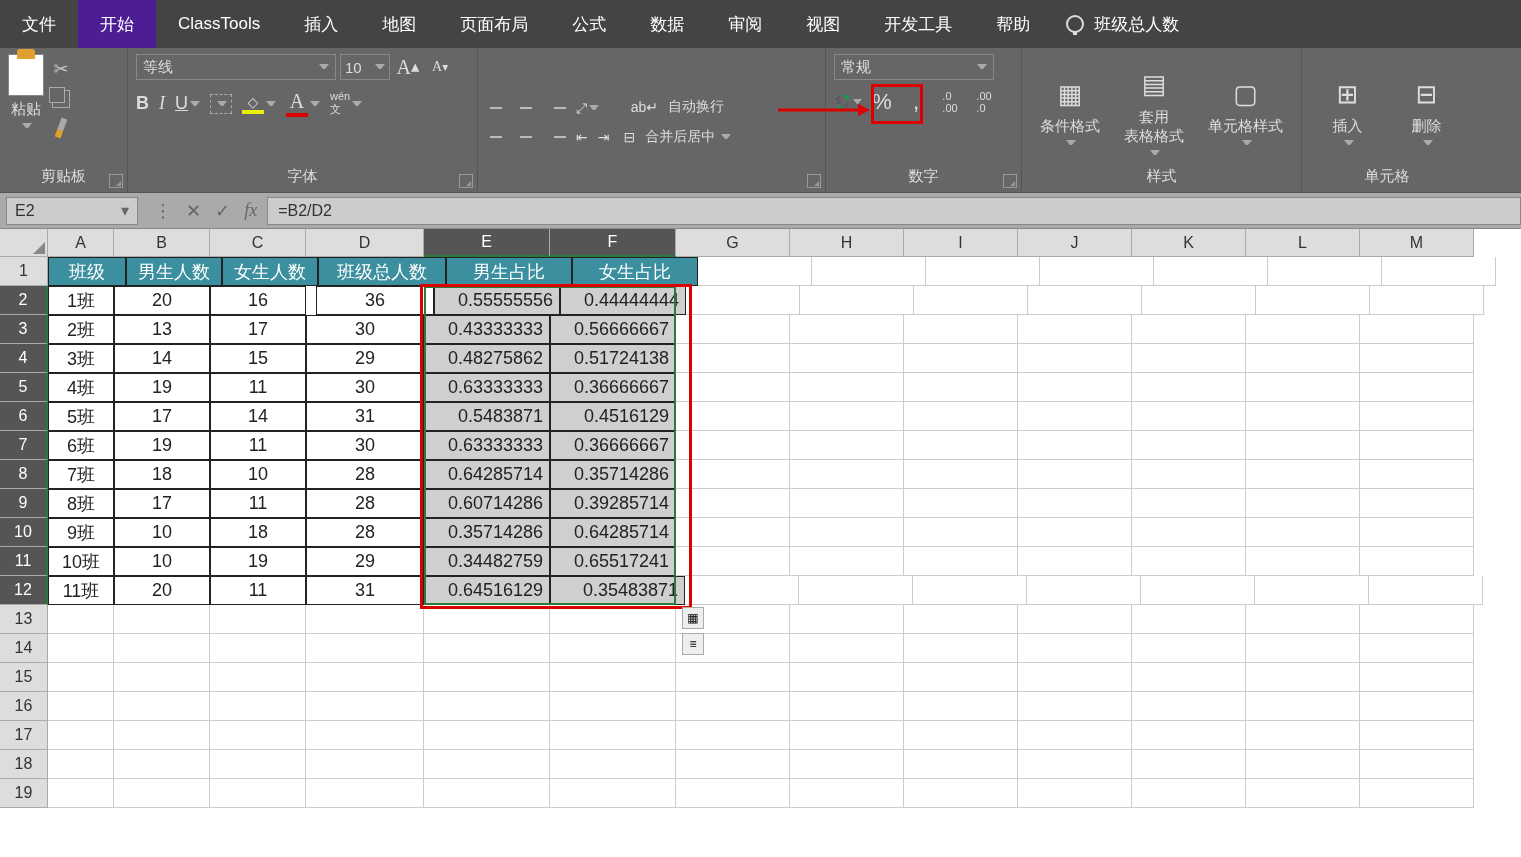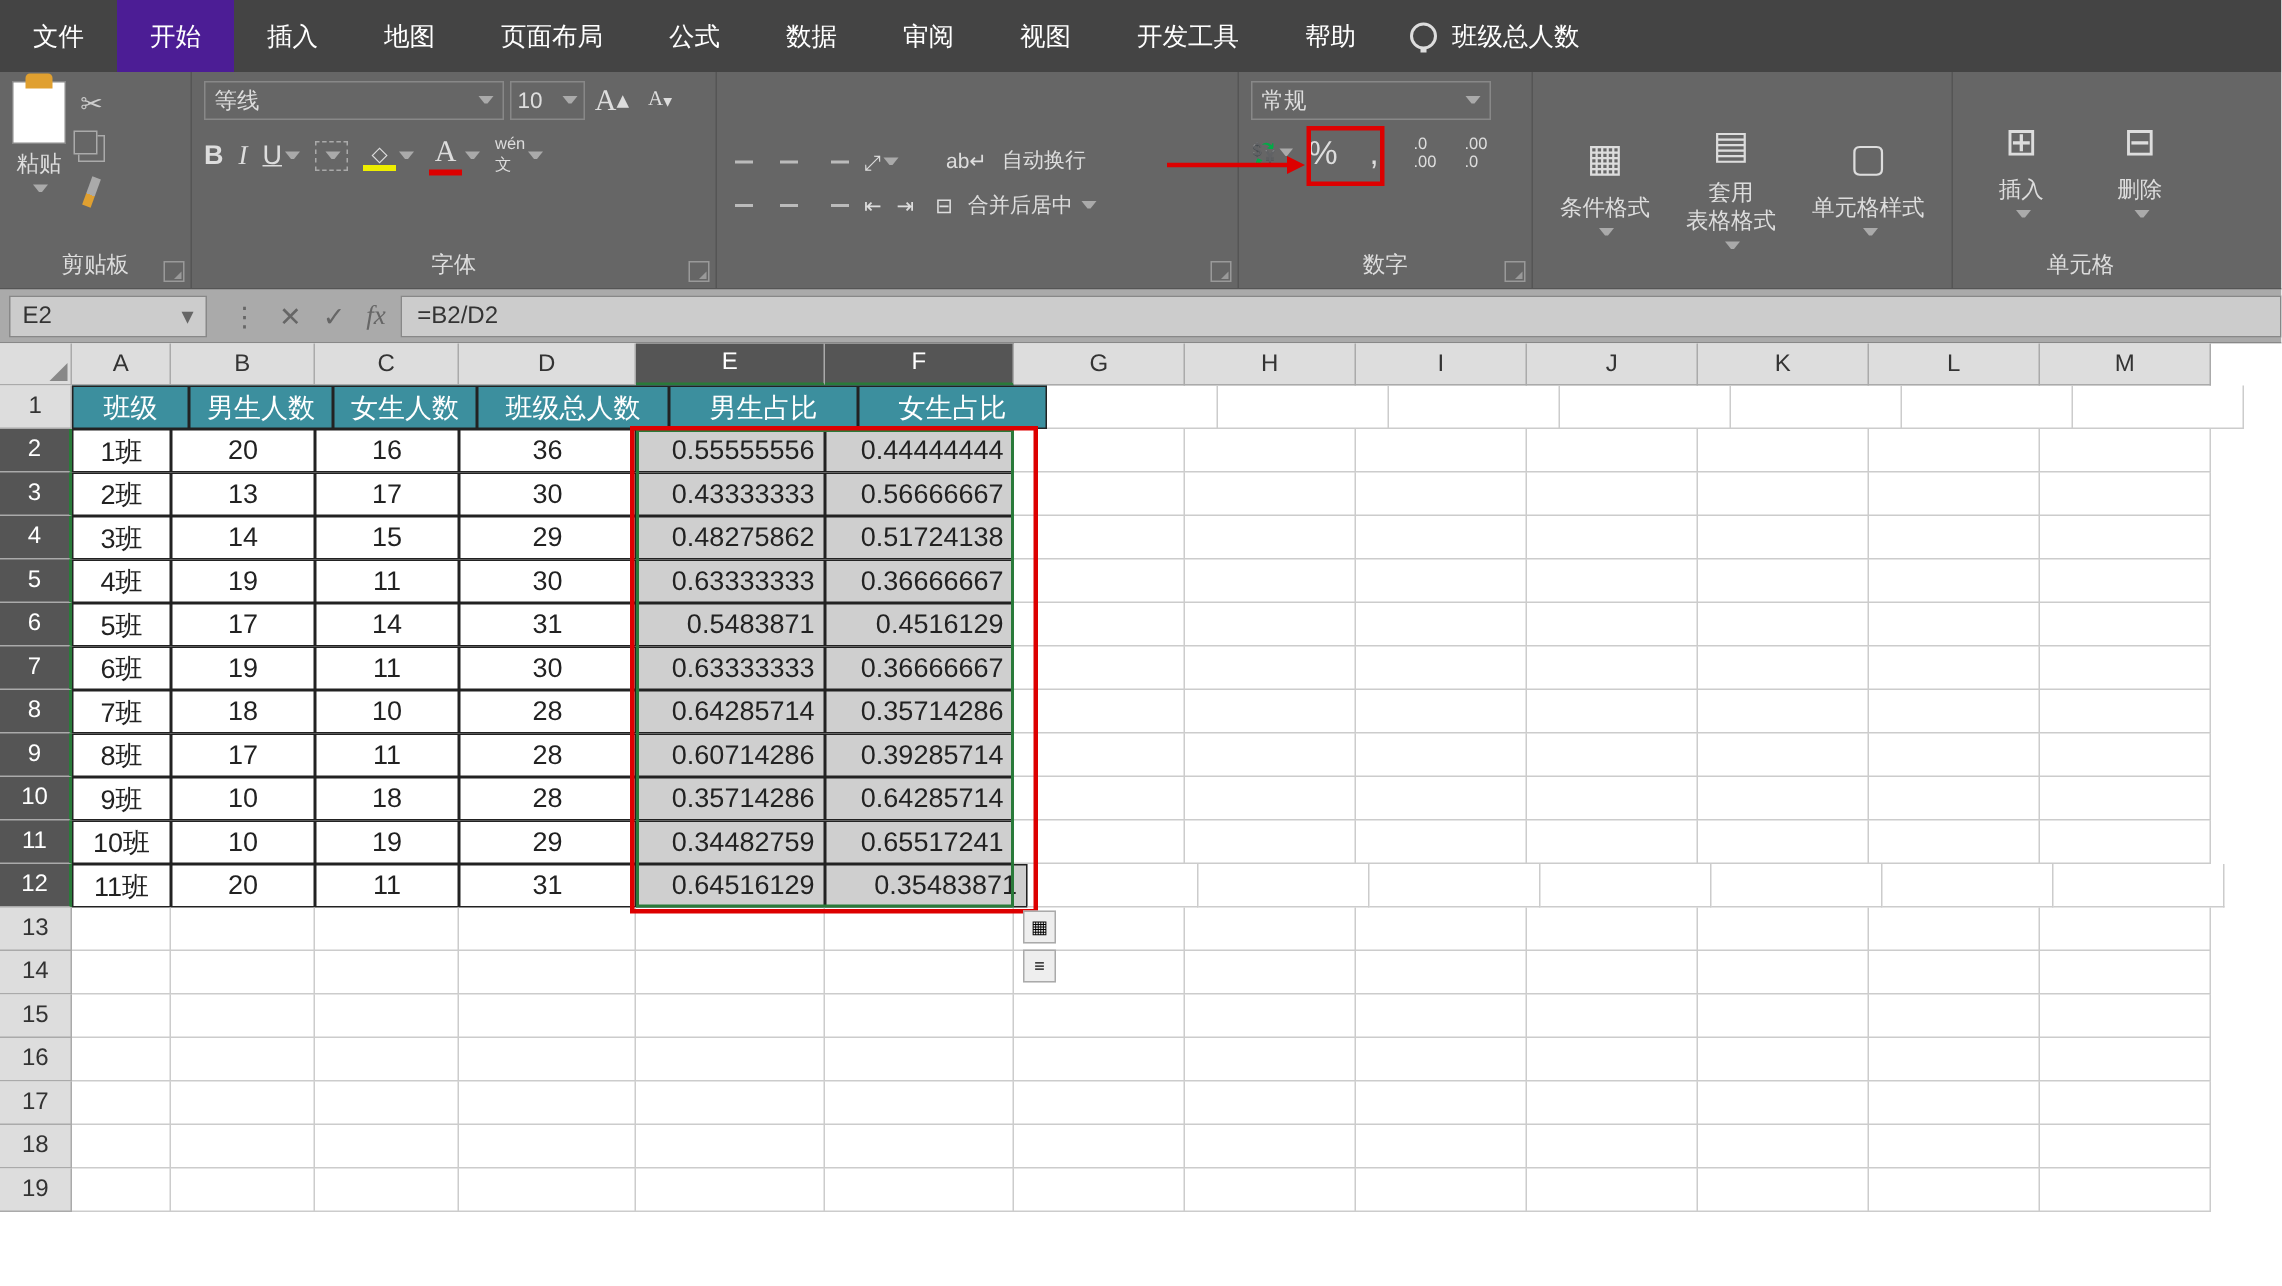--- a/index.html
+++ b/index.html
@@ -88,20 +88,21 @@
 .cw-A{width:66px;} .cw-B{width:96px;} .cw-C{width:96px;} .cw-D{width:118px;}
 .cw-E{width:126px;} .cw-F{width:126px;}
 .cw-G,.cw-H,.cw-I,.cw-J,.cw-K,.cw-L,.cw-M{width:114px;}
 </style>
 </head>
 <body>
 
 <div class="tabs" id="tabs-row">
     <div class="tab">文件</div>
     <div class="tab active">开始</div>
+    <div class="tab">ClassTools</div>
     <div class="tab">插入</div>
     <div class="tab">地图</div>
     <div class="tab">页面布局</div>
     <div class="tab">公式</div>
     <div class="tab">数据</div>
     <div class="tab">审阅</div>
     <div class="tab">视图</div>
     <div class="tab">开发工具</div>
     <div class="tab">帮助</div>
     <div class="help-search">
@@ -269,20 +270,21 @@
           <span style="white-space:pre;text-align:center;">套用
 表格格式</span>
           <div class="dd"></div>
         </div>
       <div class="vgroup">
           <div class="big-icon">▢</div>
           <span>单元格样式</span>
           <div class="dd"></div>
         </div>
     </div>
+    <div class="group-label">样式</div>
   </div>
 
   <div class="group" style="width:170px;border-right:none;">
     <div class="rrow" style="flex:1;justify-content:space-around;">
       <div class="vgroup">
           <div class="big-icon">⊞</div>
           <span>插入</span>
           <div class="dd"></div>
         </div>
       <div class="vgroup">
@@ -362,21 +364,21 @@
         <div class="cell cw-I" style="width: 114px;"></div>
         <div class="cell cw-J" style="width: 114px;"></div>
         <div class="cell cw-K" style="width: 114px;"></div>
         <div class="cell cw-L" style="width: 114px;"></div>
         <div class="cell cw-M" style="width: 114px;"></div>
       </div>
       <div class="crow">
         <div class="cell cw-A bord" style="width: 66px;">1班</div>
         <div class="cell cw-B bord" style="width: 96px;">20</div>
         <div class="cell cw-C bord" style="width: 96px;">16</div>
-        <div class="cell cw-D bord" style="width: 118px;">36</div>
+        <div class="cell cw-D bord" style="width: 118px; margin-left: 10px;">36</div>
         <div class="cell cw-E bord sel numr" style="width: 126px;">0.55555556</div>
         <div class="cell cw-F bord sel numr" style="width: 126px;">0.44444444</div>
         <div class="cell cw-G" style="width: 114px;"></div>
         <div class="cell cw-H" style="width: 114px;"></div>
         <div class="cell cw-I" style="width: 114px;"></div>
         <div class="cell cw-J" style="width: 114px;"></div>
         <div class="cell cw-K" style="width: 114px;"></div>
         <div class="cell cw-L" style="width: 114px;"></div>
         <div class="cell cw-M" style="width: 114px;"></div>
       </div>

